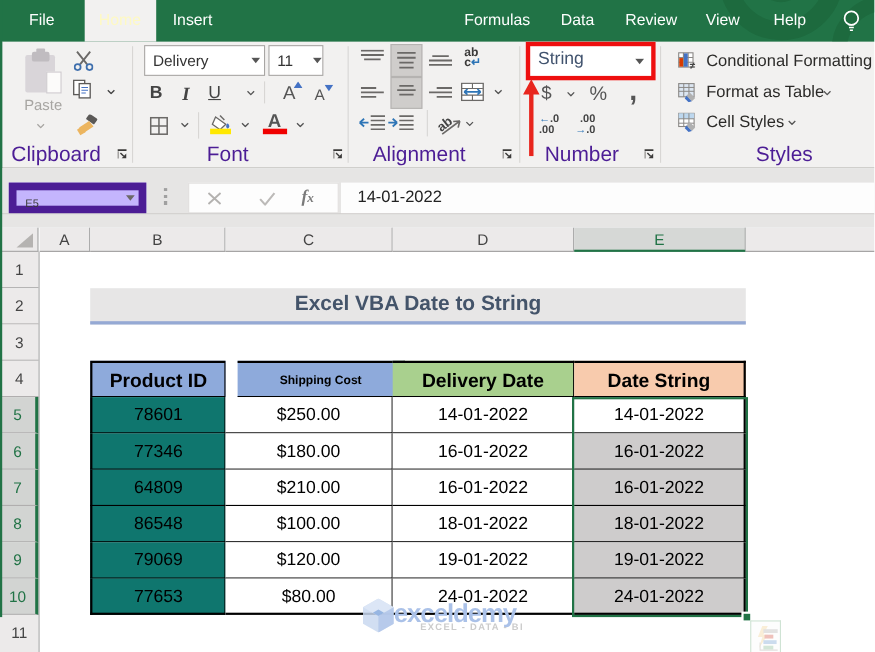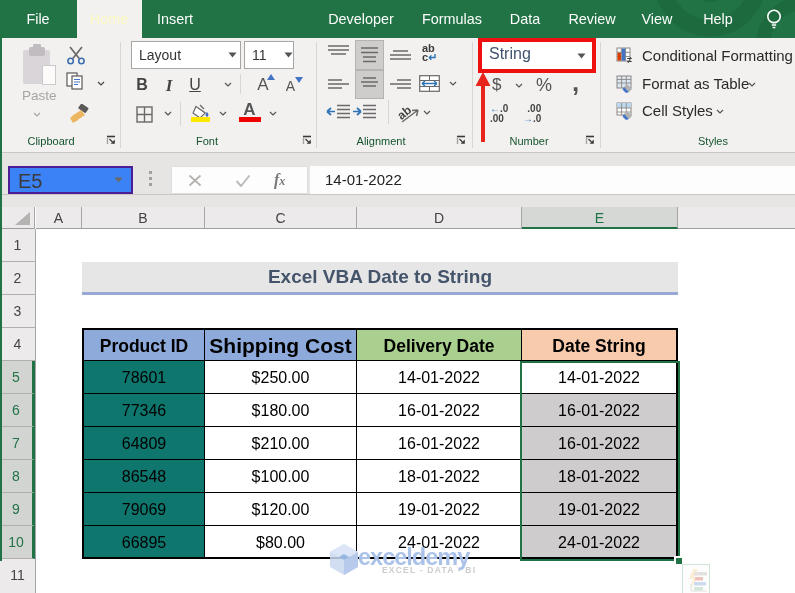--- a/index.html
+++ b/index.html
@@ -1,18 +1,18 @@
 <!DOCTYPE html>
 <html><head><meta charset="utf-8"><style>
 *{margin:0;padding:0;box-sizing:border-box}
 html,body{width:795px;height:593px}
 body{position:relative;font-family:"Liberation Sans",sans-serif;overflow:hidden;background:#fff}
 .abs{position:absolute}
 .tab{position:absolute;top:0;height:22px;line-height:38px;color:#fdfefd;font-size:14.4px;transform:translateX(-50%);white-space:nowrap}
-.gl{position:absolute;top:95px;height:16px;line-height:16px;font-size:11px;color:#14532d;transform:translateX(-50%);white-space:nowrap}
+.gl{position:absolute;top:95px;height:16px;line-height:16px;font-size:19px;color:#4c1d95;transform:translateX(-50%);white-space:nowrap}
 .vsep{position:absolute;top:4px;width:1px;height:106px;background:#d8d6d4}
 .dlg{position:absolute;width:10px;height:10px}
 .chev{position:absolute;width:8px;height:5px}
 .icx{position:absolute}
 .colhead{position:absolute;top:207px;height:22px;line-height:22px;text-align:center;font-size:14px;color:#444;background:#eceaea;border-right:1px solid #a6a6a6}
 .rowhead{position:absolute;left:0;width:35px;height:33px;line-height:33px;text-align:center;font-size:14px;color:#444;background:#eceaea;border-bottom:1px solid #b0aeae}
 .cell{position:absolute;text-align:center;font-size:16px;color:#000;line-height:33px}
 .dB{left:82px;width:123px;height:33px;border:solid #000;border-width:0 1px 1px 2px;background:#0f766e}
 .dC{left:205px;width:152px;height:33px;border:solid #000;border-width:0 1px 1px 0;background:#fff}
 .dD{left:357px;width:165px;height:33px;border:solid #000;border-width:0 1px 1px 0;background:#fff}
@@ -24,21 +24,20 @@
 <div class="abs" id="tabbar" style="left:0;top:0;width:795px;height:38px;background:#217346;overflow:hidden">
   <svg class="abs" style="left:655px;top:0" width="140" height="38" viewBox="0 0 140 38">
     <circle cx="55" cy="-20" r="48" fill="none" stroke="#1d6a3e" stroke-width="17"></circle>
     <circle cx="55" cy="-20" r="22" fill="#1d6a3e"></circle>
     <circle cx="150" cy="45" r="42" fill="none" stroke="#1d6a3e" stroke-width="14"></circle>
   </svg>
   <div class="abs" style="left:77px;top:0;width:65px;height:38px;background:#f2f1f0"></div>
   <div class="tab" style="left:38px">File</div>
   <div class="tab" style="left:109px;color:#fef9c3">Home</div>
   <div class="tab" style="left:175px">Insert</div>
-  <div class="tab" style="left:361px">Developer</div>
   <div class="tab" style="left:452px">Formulas</div>
   <div class="tab" style="left:525px">Data</div>
   <div class="tab" style="left:592px">Review</div>
   <div class="tab" style="left:657px">View</div>
   <div class="tab" style="left:718px">Help</div>
   <svg class="abs" style="left:765px;top:8px" width="18" height="24" viewBox="0 0 18 24">
     <circle cx="9" cy="8.5" r="6.2" fill="none" stroke="#fff" stroke-width="1.6"></circle>
     <path d="M6.5 14.5 h5 M6.8 17 h4.4 M7.6 19.5 h2.8" stroke="#fff" stroke-width="1.5" fill="none"></path>
   </svg>
 </div>
@@ -81,21 +80,21 @@
         <path d="M1 1 l3 3 l3 -3" stroke="#444" stroke-width="1.2" fill="none"></path>
       </svg>
 
     <svg class="icx" style="left:68px;top:66px" width="22" height="20" viewBox="0 0 22 20">
       <rect x="11" y="1" width="9" height="6" rx="1" transform="rotate(35 15 4)" fill="#5b5957"></rect>
       <path d="M4 12 L13 6 L17 11 L8 17 Z" fill="#ecb55f"></path>
       <path d="M2 14 L6 11 L10 16 L5 19 Z" fill="#ecb55f"></path>
     </svg>
   </div>
   <div id="grp-font">
-    <div class="abs" style="left:131px;top:3px;width:110px;height:28px;background:#fff;border:1px solid #a8a6a4;font-size:14px;color:#333;line-height:26px;padding-left:7px">Layout</div>
+    <div class="abs" style="left:131px;top:3px;width:110px;height:28px;background:#fff;border:1px solid #a8a6a4;font-size:14px;color:#333;line-height:26px;padding-left:7px">Delivery</div>
     <svg class="abs" style="left:228px;top:14px" width="9" height="6" viewBox="0 0 9 6">
         <path d="M0.5 0.5 L8.5 0.5 L4.5 5.5 Z" fill="#555"></path>
       </svg>
     <div class="abs" style="left:244px;top:3px;width:50px;height:28px;background:#fff;border:1px solid #a8a6a4;font-size:14px;color:#333;line-height:26px;padding-left:7px">11</div>
     <svg class="abs" style="left:284px;top:14px" width="9" height="6" viewBox="0 0 9 6">
         <path d="M0.5 0.5 L8.5 0.5 L4.5 5.5 Z" fill="#555"></path>
       </svg>
 
     <div class="abs" style="left:134px;top:38px;width:16px;height:18px;font-weight:bold;font-size:16px;color:#444;text-align:center">B</div>
     <div class="abs" style="left:161px;top:38px;width:16px;height:18px;font-style:italic;font-family:'Liberation Serif',serif;font-weight:bold;font-size:17px;color:#444;text-align:center">I</div>
@@ -260,21 +259,21 @@
     </svg>
   <svg class="dlg" style="left:585px;top:97px" viewBox="0 0 10 10">
       <path d="M1 1.5 H9" stroke="#3b3a39" stroke-width="1.6" fill="none"></path>
       <path d="M1.5 2.5 V9" stroke="#a5a3a1" stroke-width="1.4" fill="none"></path>
       <path d="M3.5 4 L6.5 7" stroke="#3b3a39" stroke-width="1.3" fill="none"></path>
       <path d="M8.8 8.8 L4.6 8.8 L8.8 4.6 Z" fill="#3b3a39"></path>
     </svg>
 </div>
 
 <div class="abs" id="fbar" style="left:0;top:153px;width:795px;height:42px;background:#e6e5e4">
-  <div class="abs" style="left:8px;top:13px;width:125px;height:28px;background:#3b82f6;border:2px solid #4c1d95;font-size:20px;color:#3b3a39;line-height:26px;padding-left:8px">E5</div>
+  <div class="abs" style="left:8px;top:13px;width:125px;height:28px;background:#c4b5fd;border:7px solid #4c1d95;font-size:10px;color:#3b3a39;line-height:26px;padding-left:8px">E5</div>
   <svg class="abs" style="left:114px;top:24px" width="9" height="6" viewBox="0 0 9 6">
       <path d="M0.5 0.5 L8.5 0.5 L4.5 5.5 Z" fill="#6b6967"></path>
     </svg>
   <div class="abs" style="left:149px;top:18px;width:3px;height:18px;background:repeating-linear-gradient(#a0a0a0 0 3px,transparent 3px 6px)"></div>
   <div class="abs" style="left:171px;top:13px;width:137px;height:28px;background:#fdfdfd;border:1px solid #e0dedd"></div>
   <svg class="abs" style="left:188px;top:21px" width="14" height="13" viewBox="0 0 14 13">
       <path d="M1.5 1.5 L12.5 11.5 M12.5 1.5 L1.5 11.5" stroke="#b4b2b0" stroke-width="1.7"></path>
     </svg>
   <svg class="abs" style="left:235px;top:21px" width="16" height="13" viewBox="0 0 16 13">
       <path d="M1.5 7 L6 12 L14.5 1.5" stroke="#bcbab8" stroke-width="1.9" fill="none"></path>
@@ -314,31 +313,31 @@
   <div class="abs" style="left:35px;top:229px;width:1px;height:364px;background:#a6a6a6"></div>
 </div>
 
 <div class="abs" style="left:0;top:0;width:2px;height:561px;background:#217346;z-index:50"></div>
 
 <div id="sheet">
 
   <div class="abs" style="left:82px;top:262px;width:596px;height:33px;background:#e7e6e6;border-bottom:3px solid #95a9d4;text-align:center;font-size:19px;font-weight:bold;color:#44546a;line-height:29px">Excel VBA Date to String</div>
 
   <div class="cell" style="left:82px;top:328px;width:123px;height:33px;background:#8eaadb;border:solid #000;border-width:2px 1px 1px 2px;font-weight:bold;font-size:17.5px;line-height:32px">Product ID</div>
-  <div class="cell" style="left:205px;top:328px;width:152px;height:33px;background:#8eaadb;border:solid #000;border-width:2px 1px 1px 0;font-weight:bold;font-size:21px;line-height:32px">Shipping Cost</div>
+  <div class="cell" style="left:216px;top:328px;width:152px;height:33px;background:#8eaadb;border:solid #000;border-width:2px 1px 1px 0;font-weight:bold;font-size:11px;line-height:32px">Shipping Cost</div>
   <div class="cell" style="left:357px;top:328px;width:165px;height:33px;background:#a9d08e;border:solid #000;border-width:2px 1px 1px 0;font-weight:bold;font-size:17.5px;line-height:32px">Delivery Date</div>
   <div class="cell" style="left:522px;top:328px;width:156px;height:33px;background:#f8cbad;border:solid #000;border-width:2px 2px 1px 0;font-weight:bold;font-size:17.5px;line-height:32px">Date String</div>
 
   <div id="colB">
     <div class="cell dB" style="top:361px">78601</div>
     <div class="cell dB" style="top:394px">77346</div>
     <div class="cell dB" style="top:427px">64809</div>
     <div class="cell dB" style="top:460px">86548</div>
     <div class="cell dB" style="top:493px">79069</div>
-    <div class="cell dB" style="top:526px;border-bottom-width:2px">66895</div>
+    <div class="cell dB" style="top:526px;border-bottom-width:2px">77653</div>
   </div>
   <div id="colC">
     <div class="cell dC" style="top:361px">$250.00</div>
     <div class="cell dC" style="top:394px">$180.00</div>
     <div class="cell dC" style="top:427px">$210.00</div>
     <div class="cell dC" style="top:460px">$100.00</div>
     <div class="cell dC" style="top:493px">$120.00</div>
     <div class="cell dC" style="top:526px;border-bottom-width:2px">$80.00</div>
   </div>
   <div id="colD">

